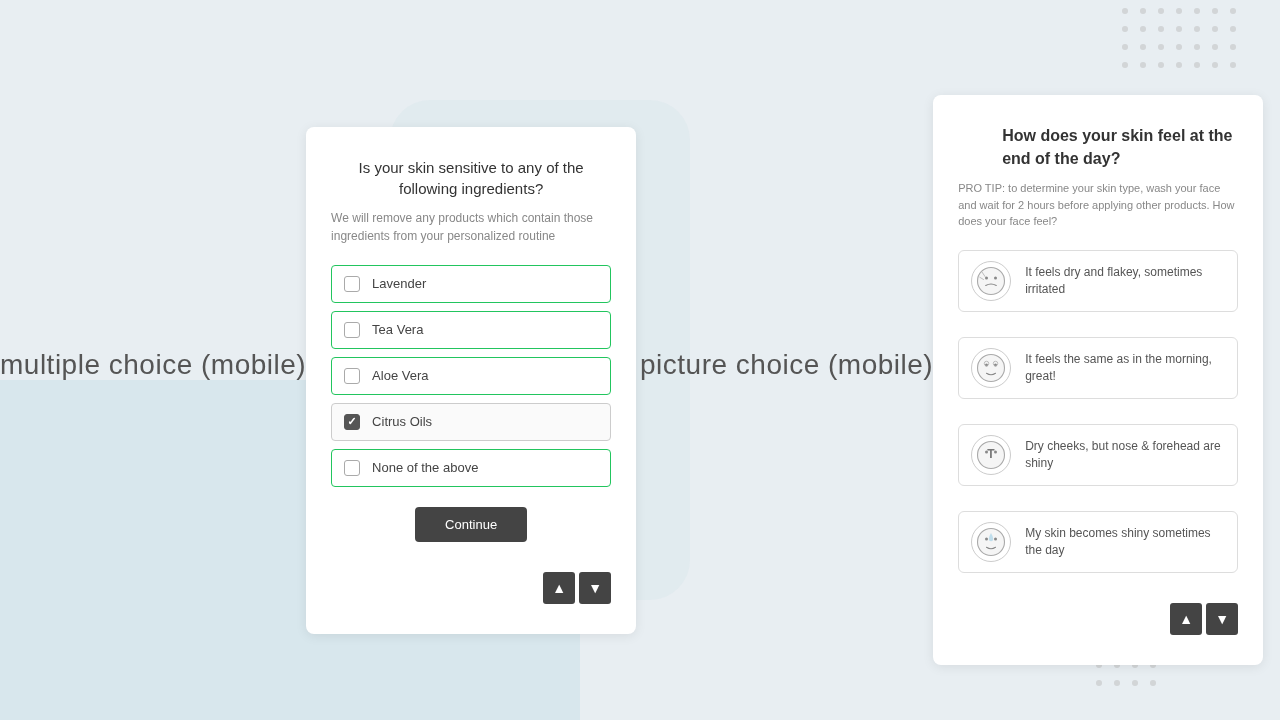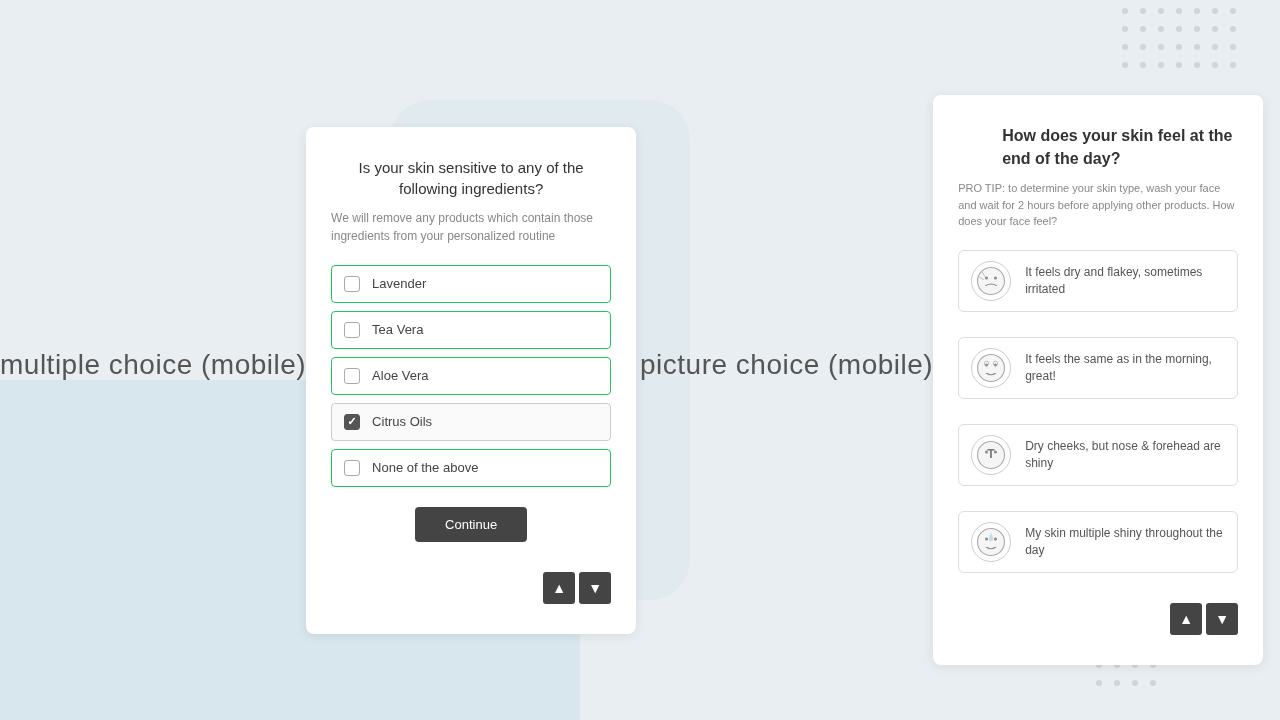--- a/index.html
+++ b/index.html
@@ -397,21 +397,21 @@
           <div class="pic-icon">
             <svg viewBox="0 0 40 40" fill="none" xmlns="http://www.w3.org/2000/svg">
               <circle cx="20" cy="20" r="18" stroke="#aaa" stroke-width="1.5" fill="#f5f5f5"></circle>
               <circle cx="14" cy="16" r="2" fill="#888"></circle>
               <circle cx="26" cy="16" r="2" fill="#888"></circle>
               <path d="M14 27 Q20 31 26 27" stroke="#888" stroke-width="1.5" fill="none" stroke-linecap="round"></path>
 
               <path d="M20 8 Q23 13 23 16 Q23 19 20 19 Q17 19 17 16 Q17 13 20 8Z" fill="#aad4e8" opacity="0.7"></path>
             </svg>
           </div>
-          <span class="pic-choice-text">My skin multiple shiny throughout the day</span>
+          <span class="pic-choice-text">My skin becomes shiny sometimes the day</span>
         </div>
 
         <div class="card-nav">
           <button class="nav-btn">▲</button>
           <button class="nav-btn">▼</button>
         </div>
 
       </div>
     </div>
   </div>

